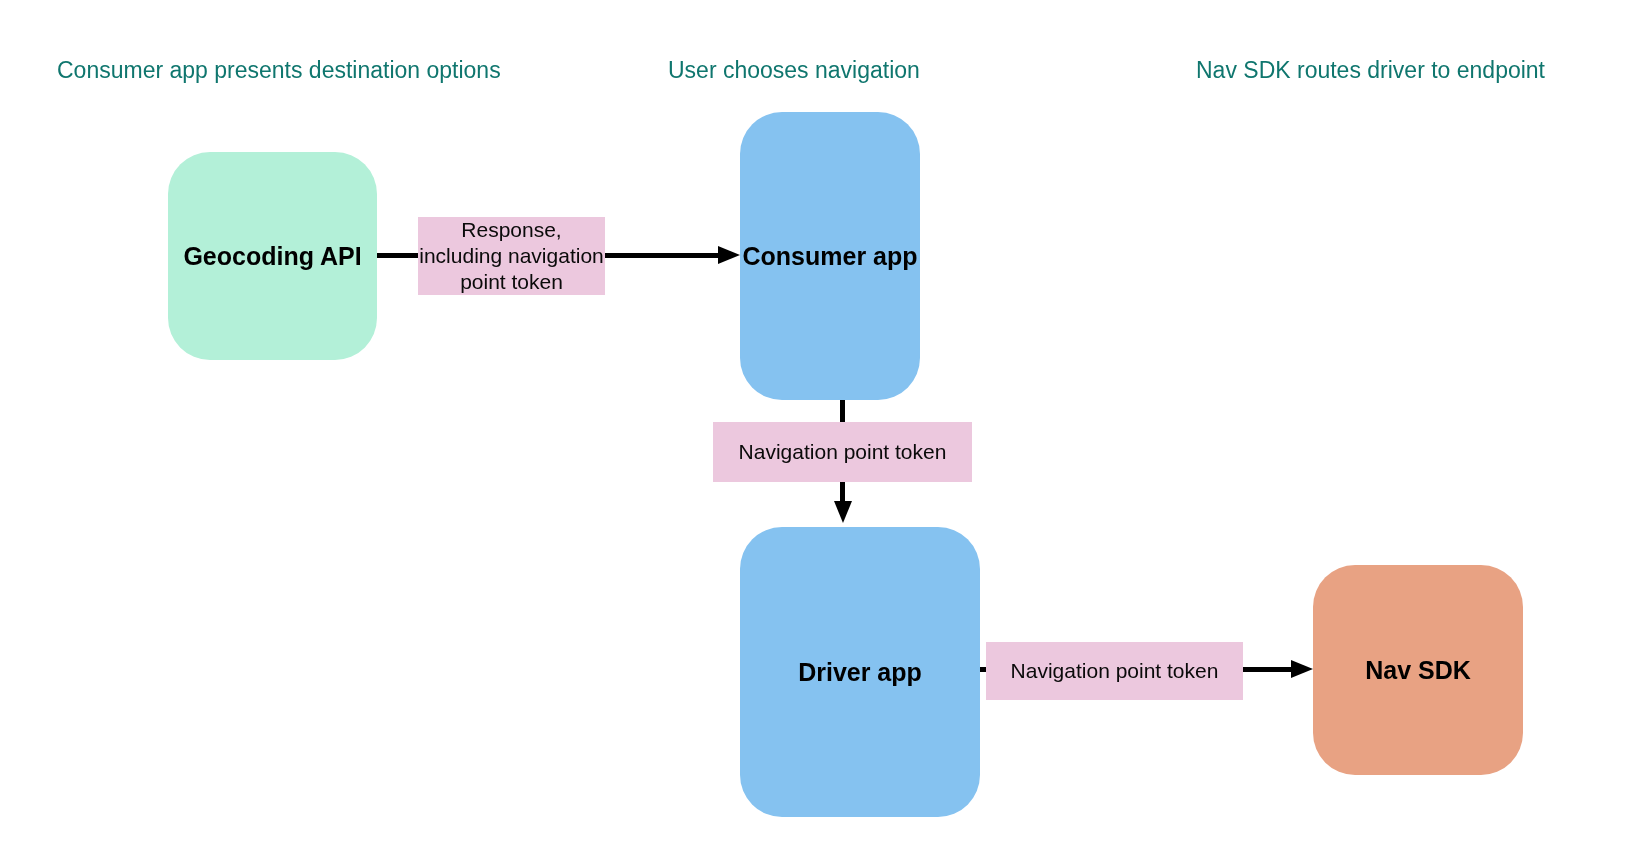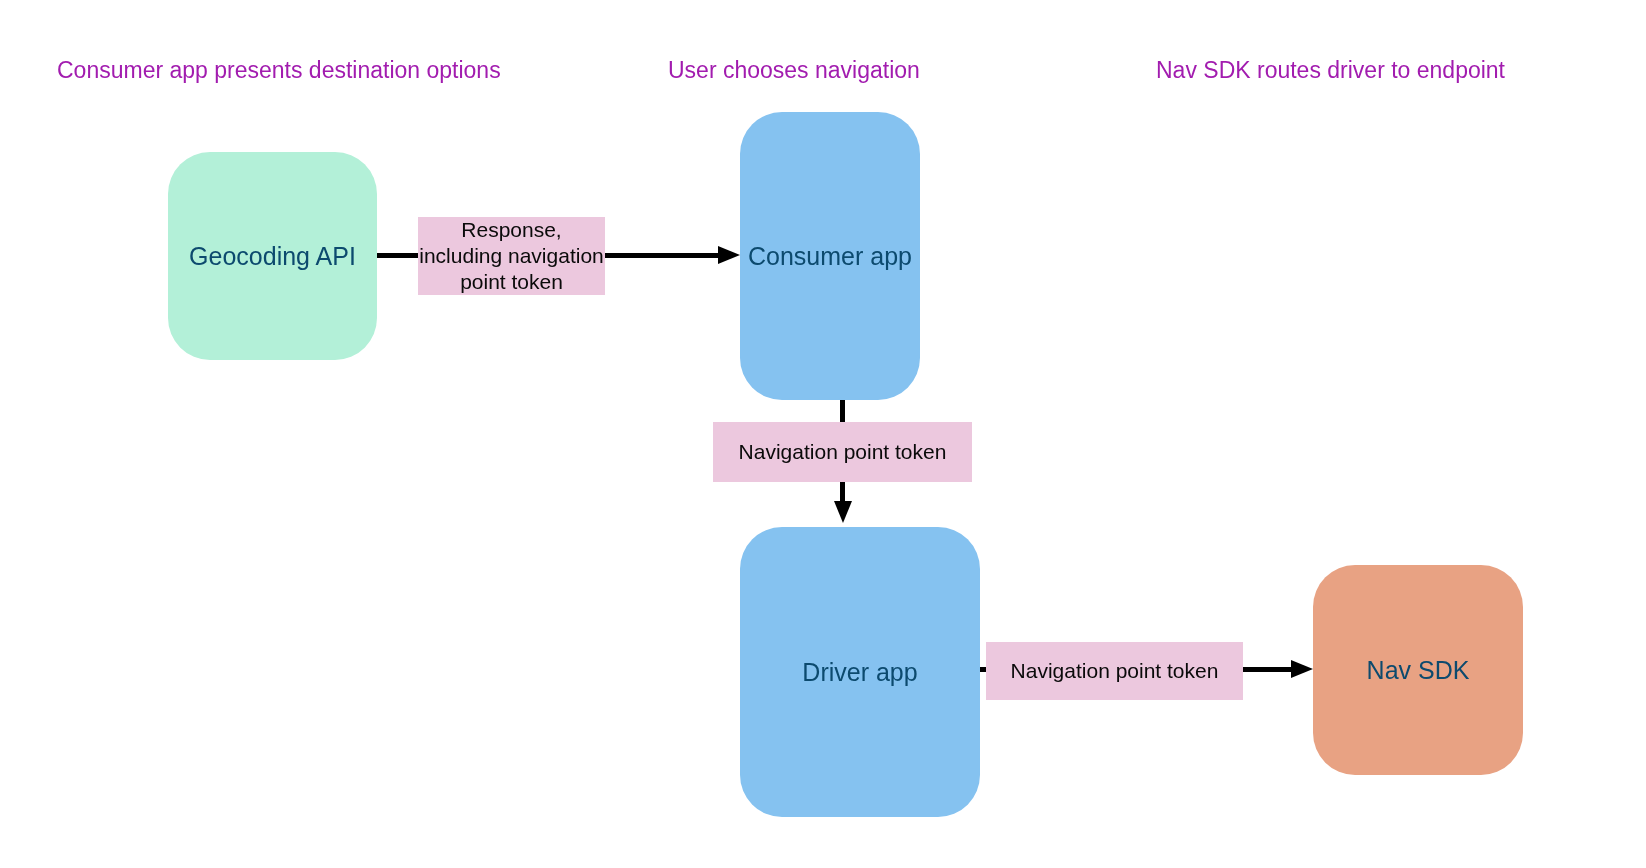--- a/index.html
+++ b/index.html
@@ -13,40 +13,40 @@
     width: 1646px;
     height: 868px;
     background: #ffffff;
     overflow: hidden;
   }
   .hdr {
     position: absolute;
     top: 56px;
     font-size: 23px;
     line-height: 28px;
-    color: #a21caf;
+    color: #0f766e;
     white-space: nowrap;
     z-index: 3;
   }
   .hdr-1 { left: 57px; }
   .hdr-2 { left: 668px; }
-  .hdr-3 { left: 1156px; }
+  .hdr-3 { left: 1196px; }
 
   .node {
     position: absolute;
     display: flex;
     align-items: center;
     justify-content: center;
     border-radius: 42px;
     z-index: 2;
   }
   .node .node-label {
     font-size: 25px;
-    font-weight: normal;
-    color: #0c4a6e;
+    font-weight: bold;
+    color: #000000;
     text-align: center;
   }
   .n-geo  { left: 168px;  top: 152px; width: 209px; height: 208px; }
   .n-con  { left: 740px;  top: 112px; width: 180px; height: 288px; }
   .n-drv  { left: 740px;  top: 527px; width: 240px; height: 290px; }
   .n-sdk  { left: 1313px; top: 565px; width: 210px; height: 210px; }
 
   .elabel {
     position: absolute;
     display: flex;

